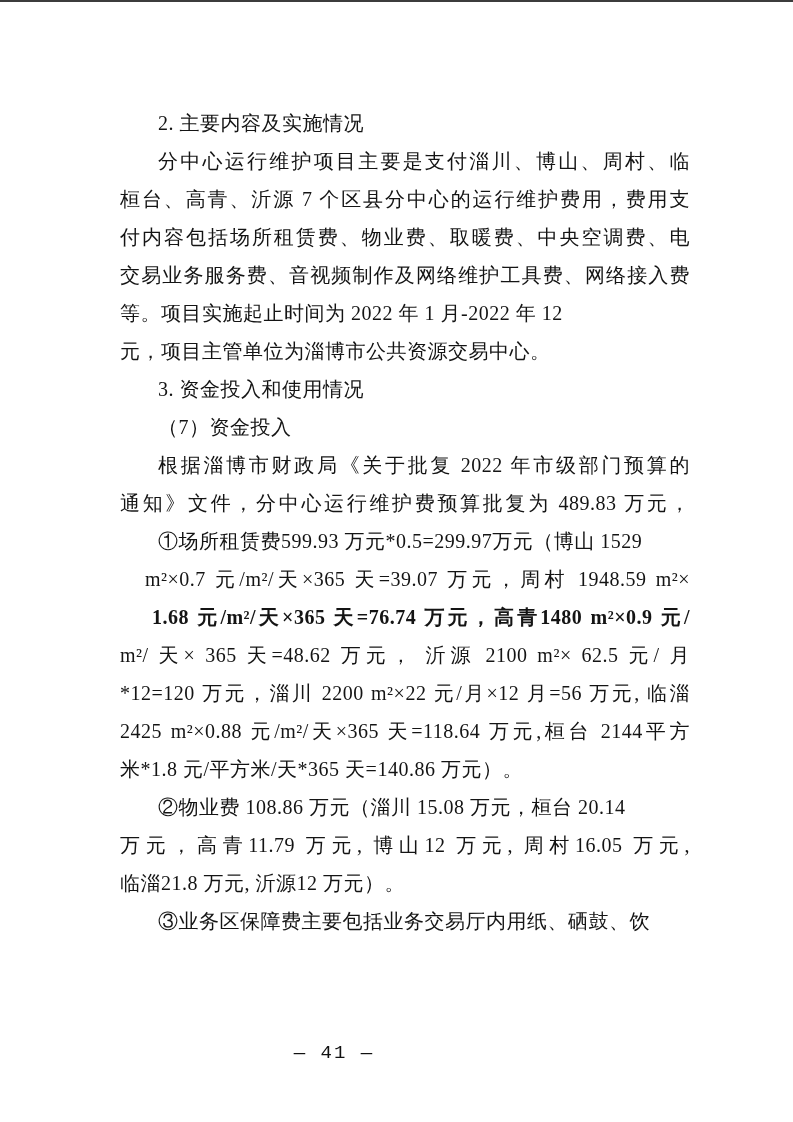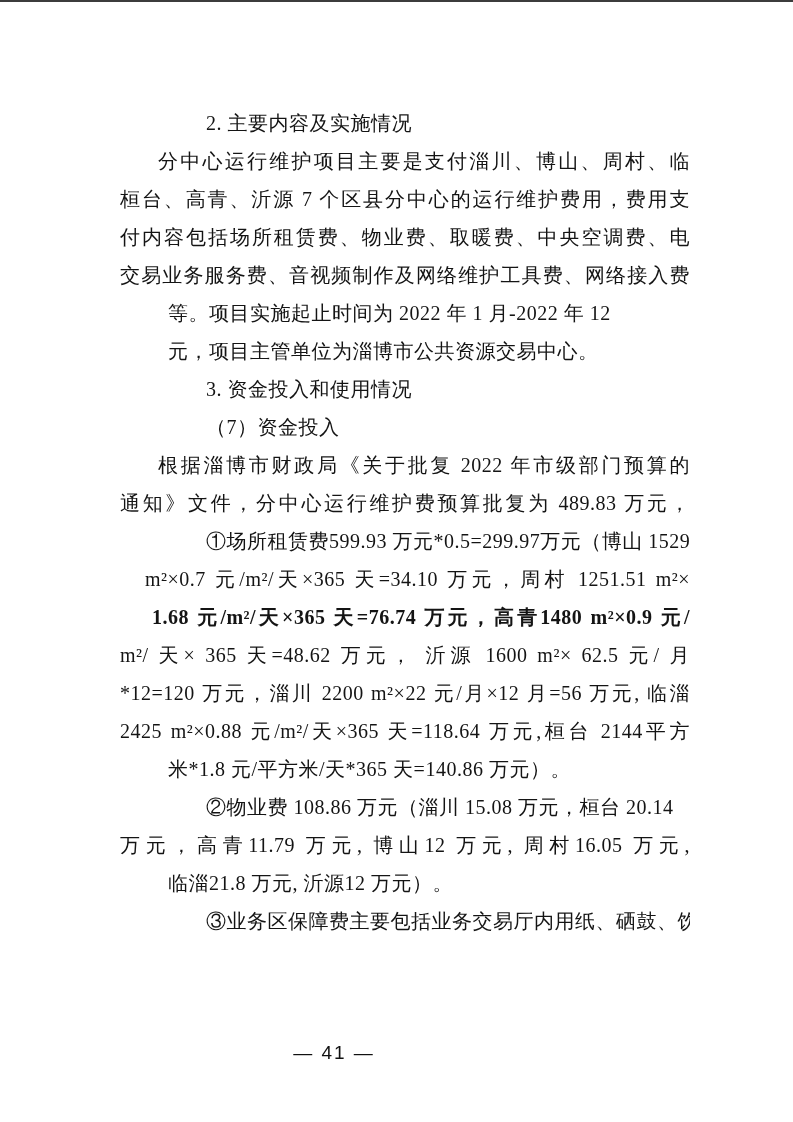--- a/index.html
+++ b/index.html
@@ -36,58 +36,57 @@
     overflow: hidden;
     text-align: justify;
     letter-spacing: 0.5px;
   }
   .line.j {
     text-align-last: justify;
   }
   .line.short {
     text-align-last: left;
     white-space: nowrap;
-    margin-left: 48px;
   }
   .ind-a { text-indent: 38px; }
   .ind-b { text-indent: 25px; }
   .ind-c { text-indent: 32px; font-weight: bold; }
   .footer {
     position: absolute;
     top: 1042px;
     left: 0;
     width: 668px;
     text-align: center;
     font-size: 19px;
     letter-spacing: 2px;
     color: #111111;
-    font-family: Liberation Sans, sans-serif;
+    font-family: Liberation Mono, monospace;
   }
 </style>
 </head>
 <body>
 
 <div class="top-edge"></div>
 
 <div class="text-block">
   <div class="line short ind-a">2. 主要内容及实施情况</div>
   <div class="line j ind-a">分中心运行维护项目主要是支付淄川、博山、周村、临淄、</div>
   <div class="line j">桓台、高青、沂源 7 个区县分中心的运行维护费用，费用支</div>
   <div class="line j">付内容包括场所租赁费、物业费、取暖费、中央空调费、电费、</div>
   <div class="line j">交易业务服务费、音视频制作及网络维护工具费、网络接入费</div>
   <div class="line short">等。项目实施起止时间为 2022 年 1 月-2022 年 12</div>
   <div class="line short">元，项目主管单位为淄博市公共资源交易中心。</div>
   <div class="line short ind-a">3. 资金投入和使用情况</div>
   <div class="line short ind-a">（7）资金投入</div>
   <div class="line j ind-a">根据淄博市财政局《关于批复 2022 年市级部门预算的</div>
   <div class="line j">通知》文件，分中心运行维护费预算批复为 489.83 万元，</div>
   <div class="line short ind-a">①场所租赁费599.93 万元*0.5=299.97万元（博山 1529</div>
-  <div class="line j ind-b">m²×0.7 元/m²/天×365 天=34.10 万元，周村 1251.51 m²×</div>
+  <div class="line j ind-b">m²×0.7 元/m²/天×365 天=39.07 万元，周村 1948.59 m²×</div>
   <div class="line j ind-c">1.68 元/m²/天×365 天=76.74 万元，高青1480 m²×0.9 元/</div>
-  <div class="line j">m²/ 天× 365 天=48.62 万元， 沂源 1600 m²× 62.5 元/ 月</div>
+  <div class="line j">m²/ 天× 365 天=48.62 万元， 沂源 2100 m²× 62.5 元/ 月</div>
   <div class="line j">*12=120 万元，淄川 2200 m²×22 元/月×12 月=56 万元, 临淄</div>
   <div class="line j">2425 m²×0.88 元/m²/天×365 天=118.64 万元,桓台 2144平方</div>
   <div class="line short">米*1.8 元/平方米/天*365 天=140.86 万元）。</div>
   <div class="line short ind-a">②物业费 108.86 万元（淄川 15.08 万元，桓台 20.14</div>
   <div class="line j">万元，高青11.79 万元, 博山12 万元, 周村16.05 万元,</div>
   <div class="line short">临淄21.8 万元, 沂源12 万元）。</div>
   <div class="line short ind-a">③业务区保障费主要包括业务交易厅内用纸、硒鼓、饮</div>
 </div>
 
 <div class="footer">— 41 —</div>

